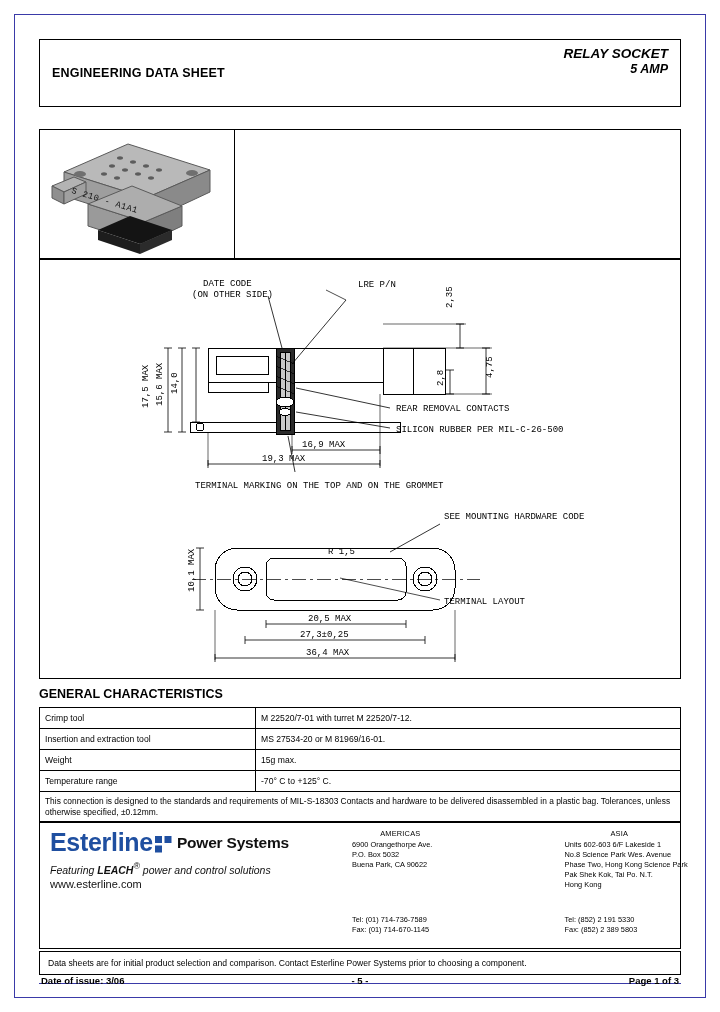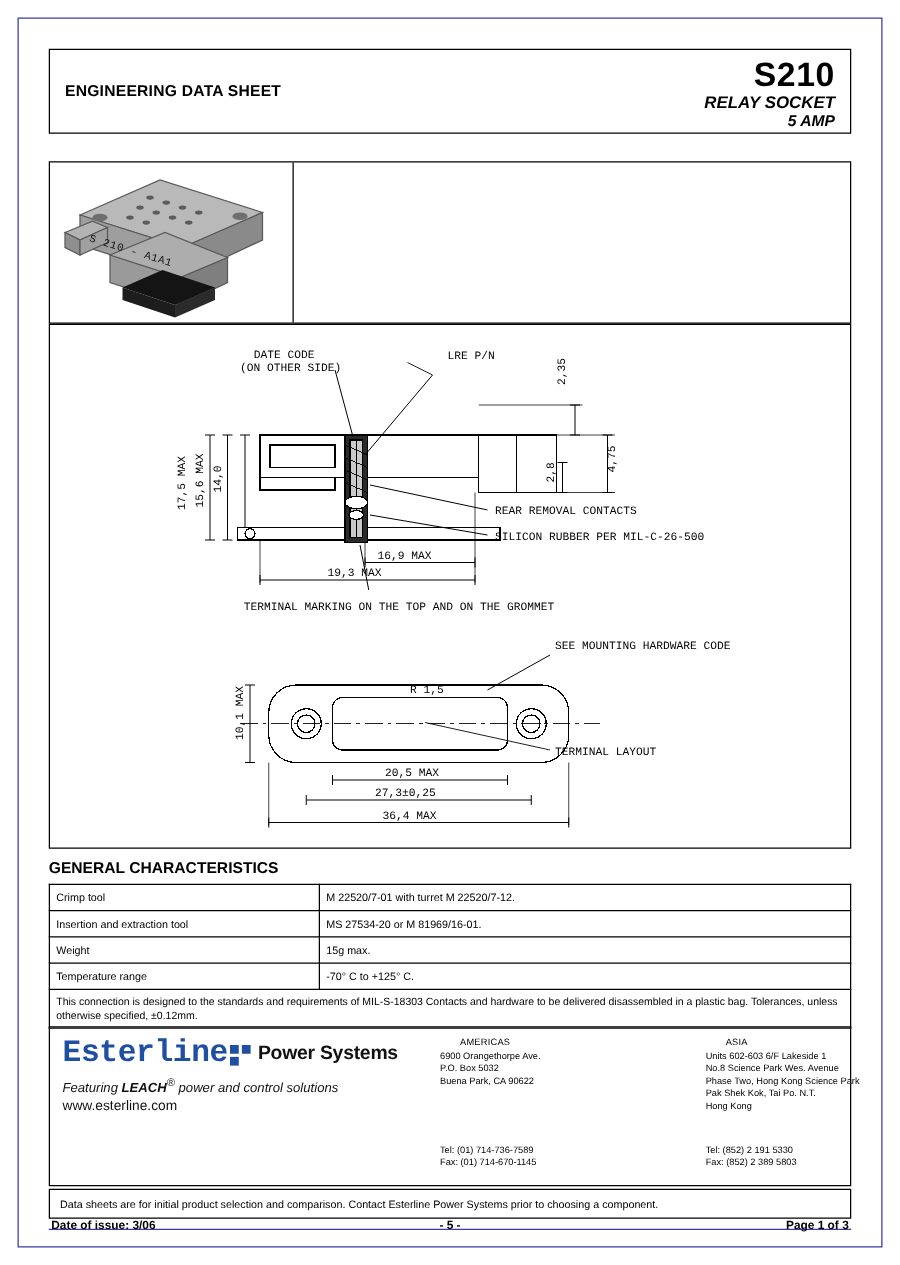--- a/index.html
+++ b/index.html
@@ -106,38 +106,38 @@
   .fbox{
     position:absolute;left:0;top:782px;width:100%;height:128px;
     border:1px solid #000;box-sizing:border-box;
   }
   .brand{
     position:absolute;left:10px;top:6px;width:295px;
   }
   .brand-row{display:flex;align-items:center;}
   .brand-name{
     font-size:25px;font-weight:bold;color:#1f4fa0;
-    letter-spacing:-.3px;font-family:Liberation Mono, monospace;
+    letter-spacing:-.3px;font-family:Liberation Sans, sans-serif;
   }
   .brand-logo{
     width:17px;height:17px;margin:0 5px 0 2px;position:relative;top:2px;
   }
   .brand-ps{font-size:15.5px;font-weight:bold;color:#111;letter-spacing:-.2px;}
   .brand-tag{
     margin-top:4px;font-size:10.5px;font-style:italic;color:#111;
   }
   .brand-tag b{font-style:italic;}
   .brand-url{margin-top:2px;font-size:11px;color:#111;}
 
   .cols{
     position:absolute;left:312px;top:7px;right:6px;bottom:4px;
     font-size:7.4px;line-height:10px;
   }
   .col{position:absolute;top:0;width:30%;}
-  .col h4{margin:0 0 1px 16px;font-size:7.4px;font-weight:normal;letter-spacing:.2px;}
+  .col h4{margin:0 0 1px 0;font-size:7.4px;font-weight:normal;letter-spacing:.2px;text-align:center;}
   .col .addr div{white-space:nowrap;}
   .col .tel{position:absolute;top:86px;}
   .col .tel div{white-space:nowrap;}
 
   .fnote{
     position:absolute;left:0;top:912px;width:100%;height:24px;
     border:1px solid #000;box-sizing:border-box;
     font-size:8.6px;
     padding:6px 8px;
   }
@@ -158,21 +158,20 @@
 </head>
 <body>
 
 <div class="page">
   <div class="outer">
     <div class="inner">
 
       <div class="hdr">
         <div class="hdr-left">ENGINEERING DATA SHEET</div>
         <div class="hdr-right">
-          <div class="hdr-title">S210</div>
           <div class="hdr-sub1">RELAY SOCKET</div>
           <div class="hdr-sub2">5 AMP</div>
         </div>
       </div>
 
       <div class="band">
         <div class="band-left">
           <div class="iso">
             <svg width="195" height="128" viewBox="0 0 195 128">
 

